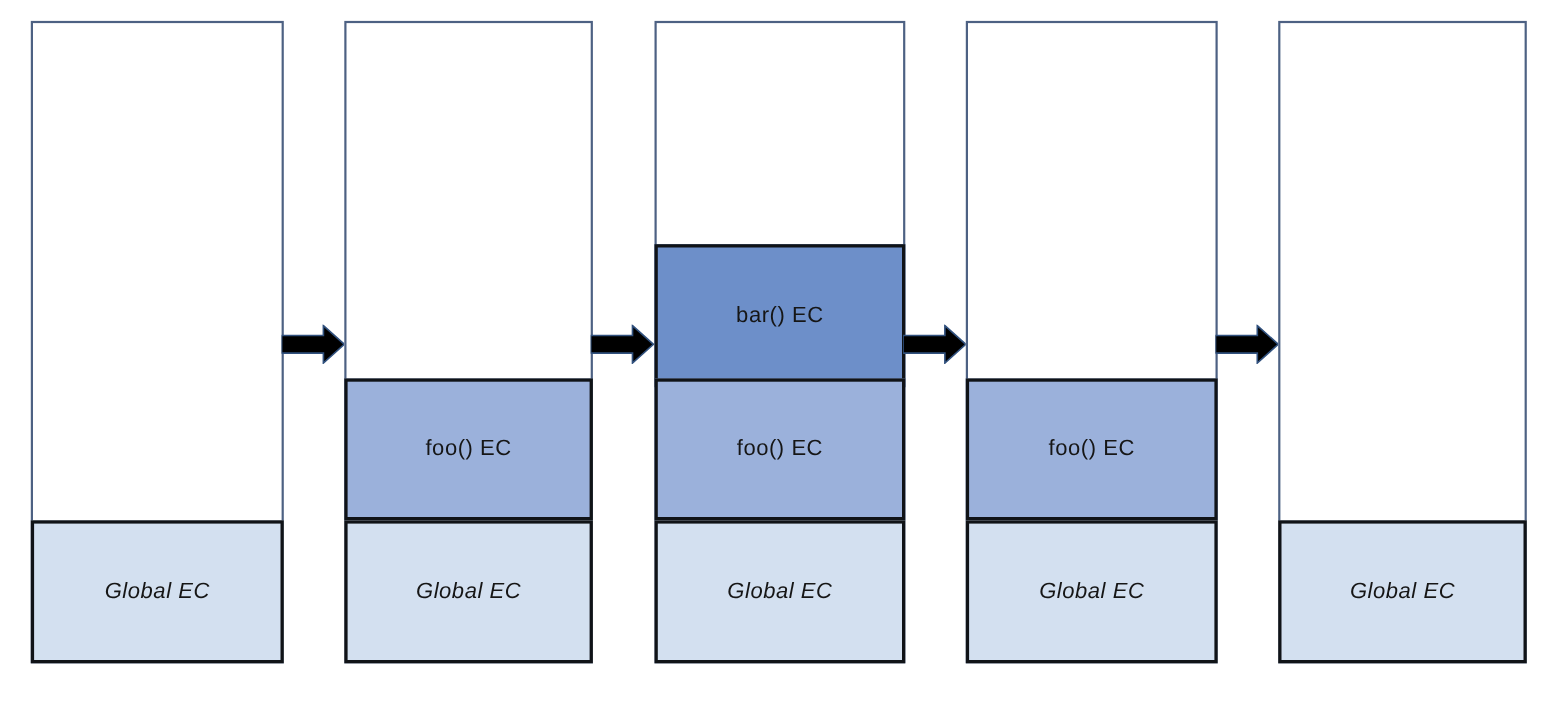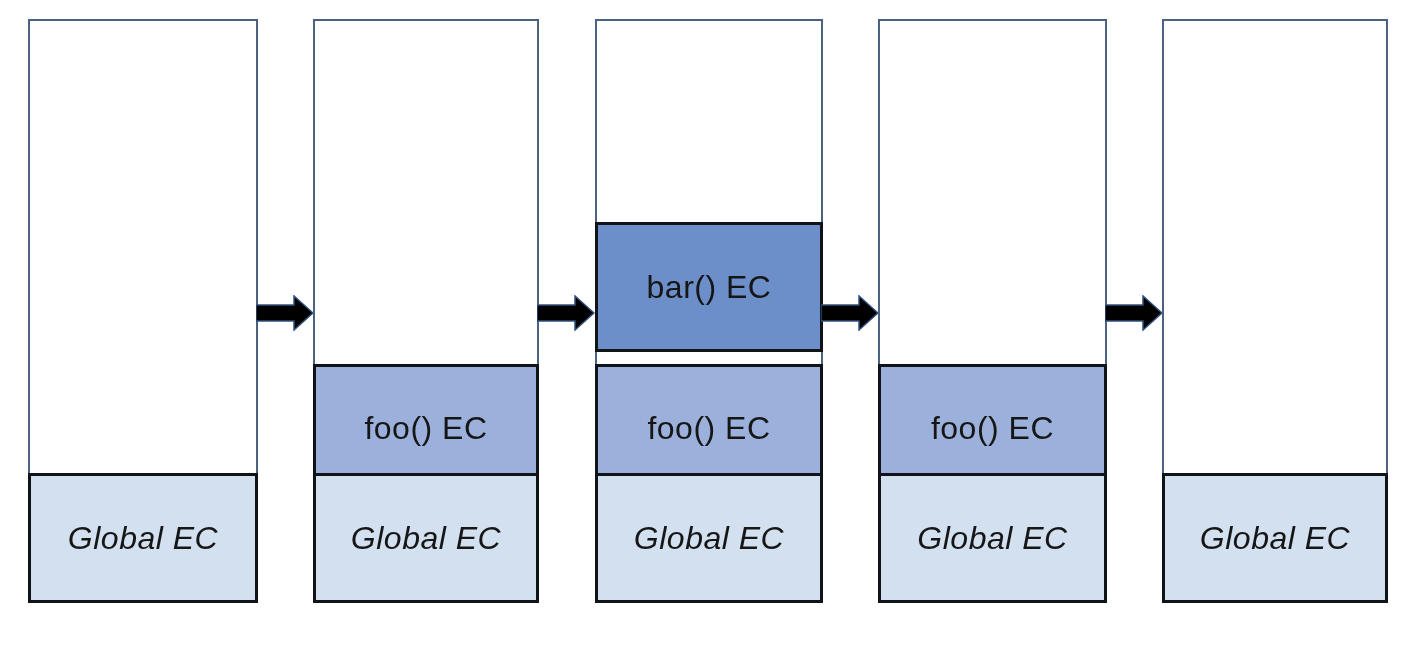--- a/index.html
+++ b/index.html
@@ -27,27 +27,27 @@
     position: absolute;
     left: -2px;
     width: calc(100% + 4px);
     border: 3px solid #101317;
     box-sizing: border-box;
     display: flex;
     align-items: center;
     justify-content: center;
   }
   .ec-box span {
-    font-size: 32px;
+    font-size: 20px;
     color: #161616;
     letter-spacing: 0.5px;
     white-space: nowrap;
   }
   .box-global { bottom: -2px; height: 130px; font-style: italic; }
-  .box-foo    { bottom: 108px; height: 129px; }
+  .box-foo    { bottom: 128px; height: 129px; }
   .box-bar    { bottom: 249px; height: 130px; }
 
   .arrow {
     position: absolute;
     top: 295px;
     width: 58px;
     height: 36px;
   }
   .arrow svg { display: block; width: 100%; height: 100%; }
 

